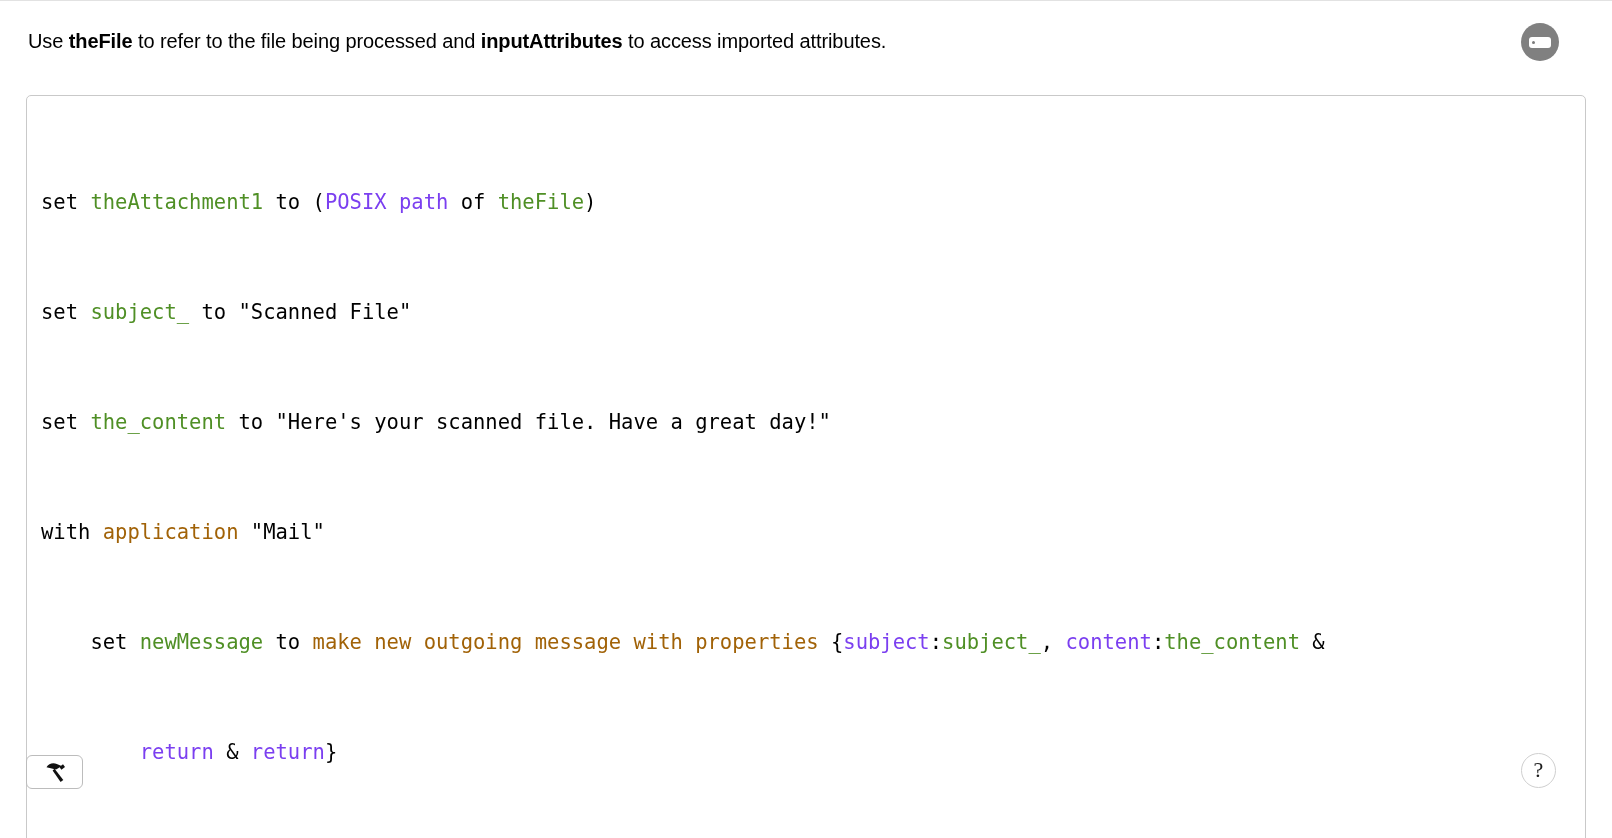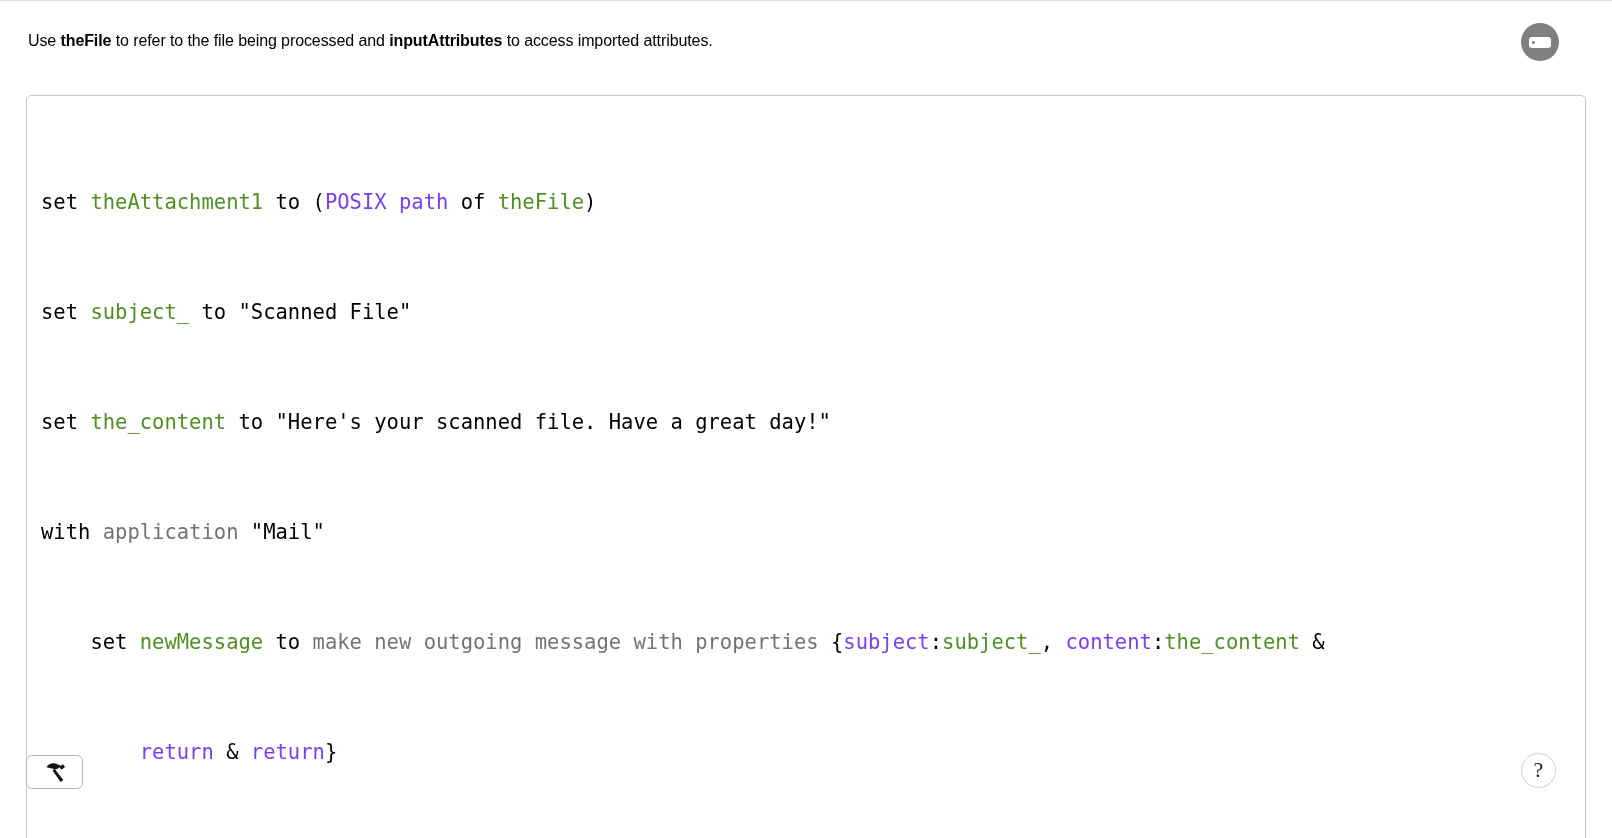--- a/index.html
+++ b/index.html
@@ -21,21 +21,21 @@
     left: 0; top: 0;
     width: 1612px;
     height: 80px;
     background: #ffffff;
     border-top: 1px solid #e2e2e2;
   }
   .top-bar .desc {
     position: absolute;
     left: 28px;
     top: 26px;
-    font-size: 16px;
+    font-size: 20px;
     line-height: 28px;
     color: #000000;
     letter-spacing: -0.1px;
     white-space: nowrap;
   }
   .top-bar .desc b { font-weight: 700; }
 
   
   .results-btn {
     position: absolute;
@@ -88,21 +88,21 @@
     line-height: 27.5px;
     white-space: pre;
     color: #000000;
     letter-spacing: 0px;
   }
   .code .ln { display: block; height: 27.5px; }
 
   
   .k-plain  { color: #000000; }
   .k-var    { color: #4f8f25; }           
-  .k-cmd    { color: #737373; }           
+  .k-cmd    { color: #a16207; }           
   .k-kw     { color: #7b3ff0; }           
   .k-str    { color: #000000; }
 
   
   .compile-btn {
     position: absolute;
     left: 26px;
     top: 755px;
     width: 55px;
     height: 32px;

